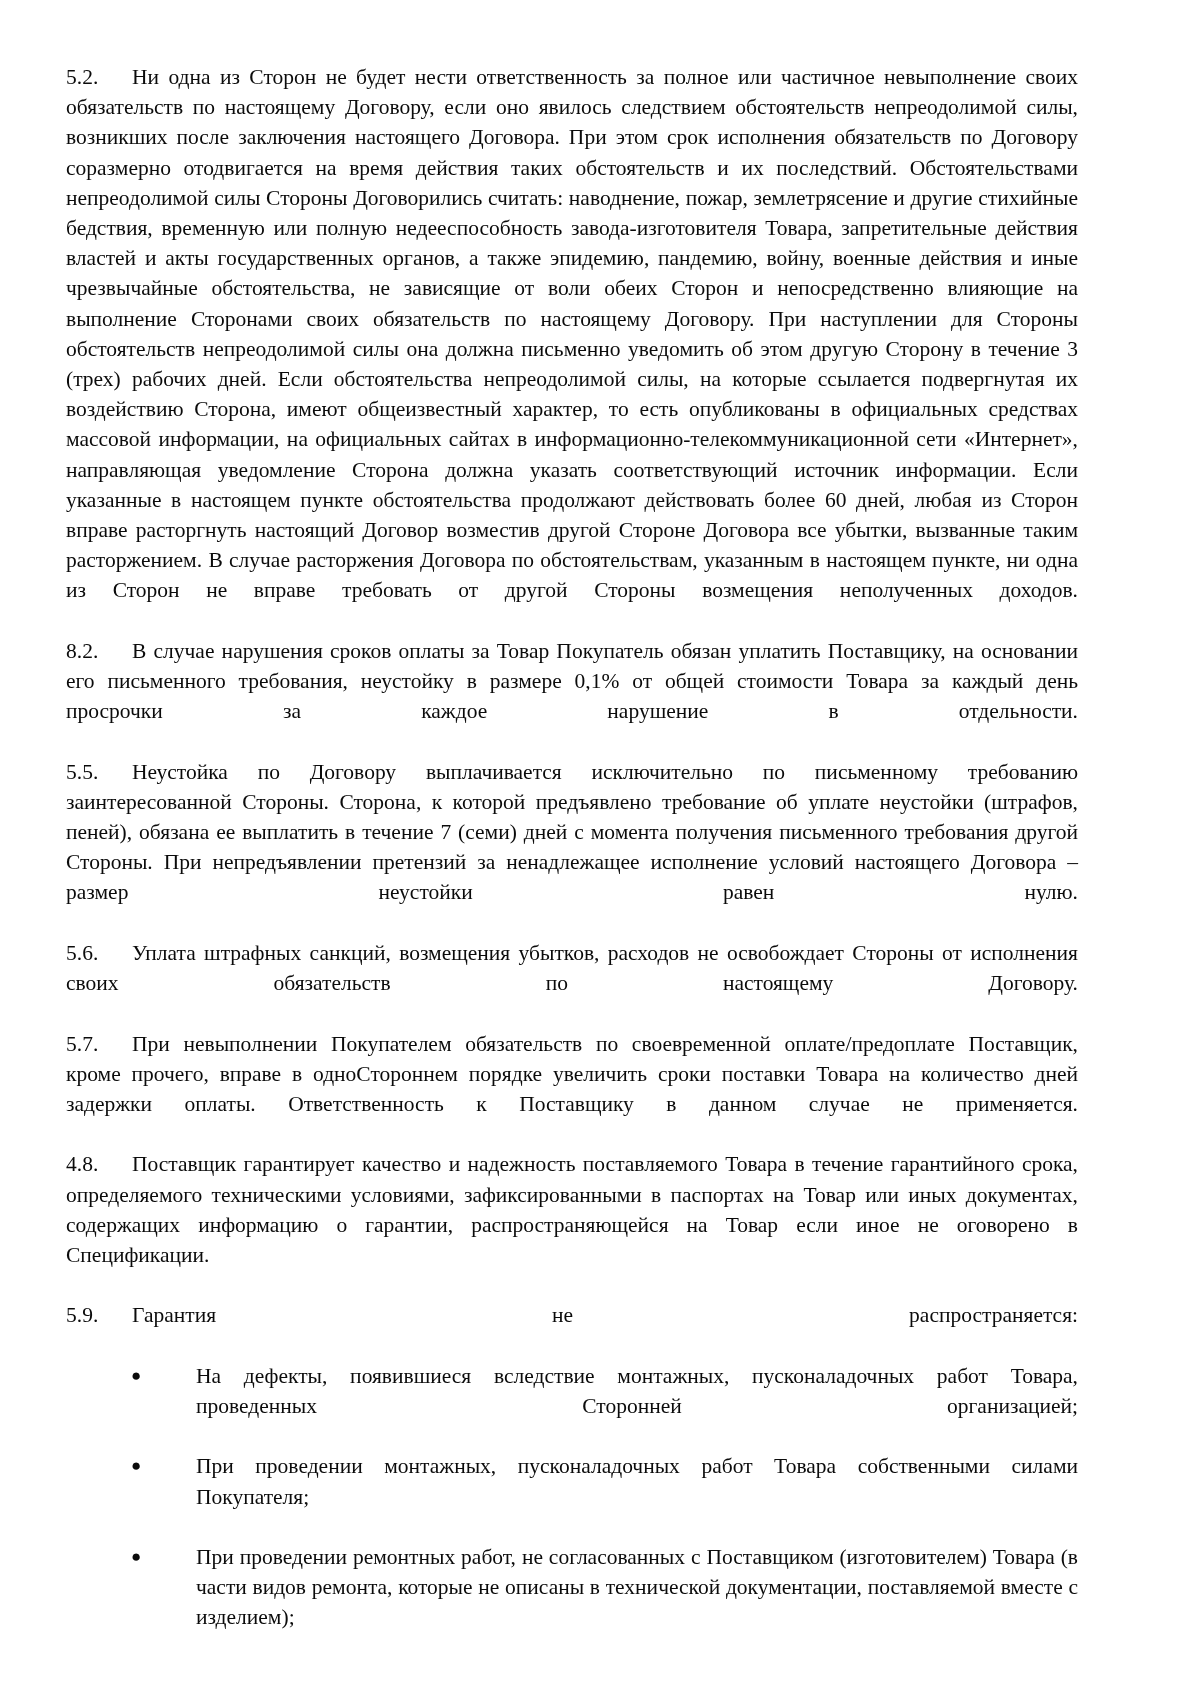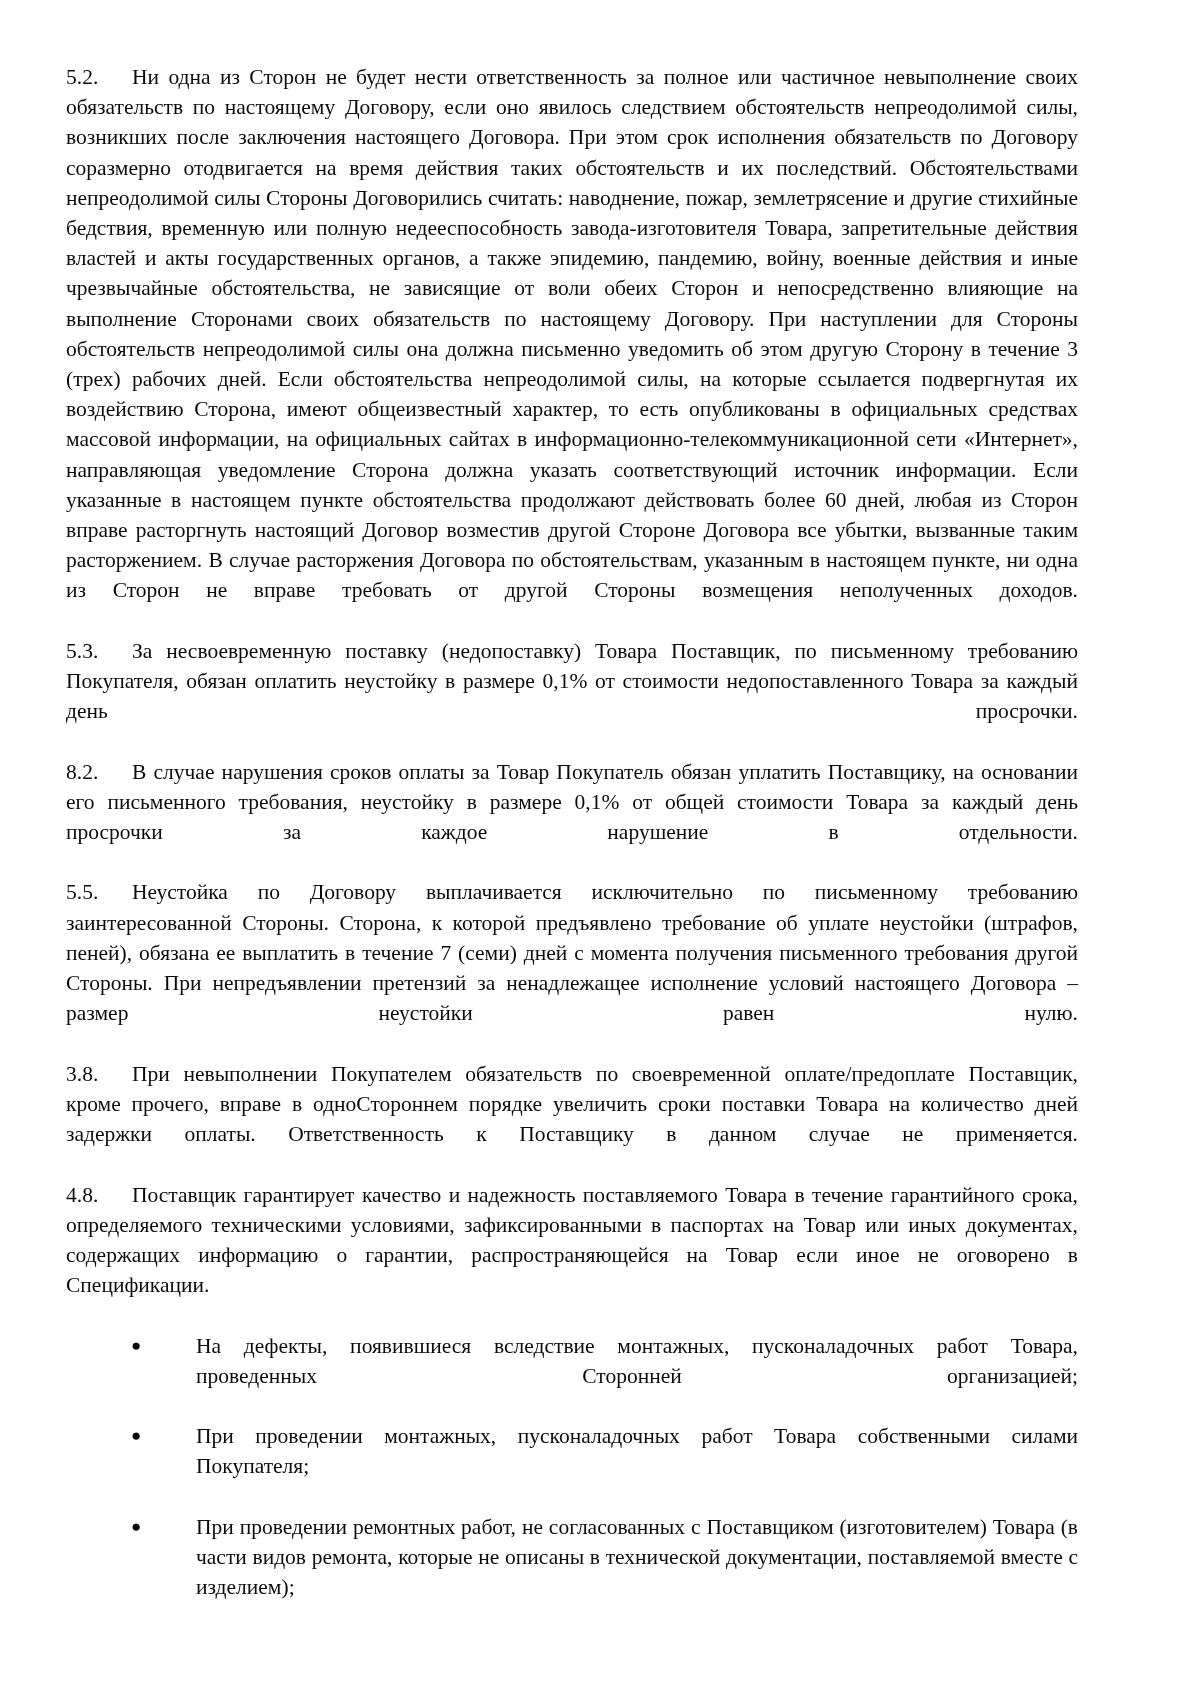--- a/index.html
+++ b/index.html
@@ -74,41 +74,44 @@
 </head>
 <body>
 
 <div class="page">
   <div class="doc-body">
 
     <p class="clause">
       <span class="num">5.2.</span><span>Ни одна из Сторон не будет нести ответственность за полное или частичное невыполнение своих обязательств по настоящему Договору, если оно явилось следствием обстоятельств непреодолимой силы, возникших после заключения настоящего Договора. При этом срок исполнения обязательств по Договору соразмерно отодвигается на время действия таких обстоятельств и их последствий. Обстоятельствами непреодолимой силы Стороны Договорились считать: наводнение, пожар, землетрясение и другие стихийные бедствия, временную или полную недееспособность завода-изготовителя Товара, запретительные действия властей и акты государственных органов, а также эпидемию, пандемию, войну, военные действия и иные чрезвычайные обстоятельства, не зависящие от воли обеих Сторон и непосредственно влияющие на выполнение Сторонами своих обязательств по настоящему Договору. При наступлении для Стороны обстоятельств непреодолимой силы она должна письменно уведомить об этом другую Сторону в течение 3 (трех) рабочих дней. Если обстоятельства непреодолимой силы, на которые ссылается подвергнутая их воздействию Сторона, имеют общеизвестный характер, то есть опубликованы в официальных средствах массовой информации, на официальных сайтах в информационно-телекоммуникационной сети «Интернет», направляющая уведомление Сторона должна указать соответствующий источник информации. Если указанные в настоящем пункте обстоятельства продолжают действовать более 60 дней, любая из Сторон вправе расторгнуть настоящий Договор возместив другой Стороне Договора все убытки, вызванные таким расторжением. В случае расторжения Договора по обстоятельствам, указанным в настоящем пункте, ни одна из Сторон не вправе требовать от другой Стороны возмещения неполученных доходов.</span>
     </p>
 
-    <p class="clause">
-      <span class="num">5.3.</span><span>За несвоевременную поставку (недопоставку) Товара Поставщик, по письменному требованию Покупателя, обязан оплатить неустойку в размере 0,1% от стоимости недопоставленного Товара за каждый день просрочки.</span>
-    </p>
 
     <p class="clause">
       <span class="num">8.2.</span><span>В случае нарушения сроков оплаты за Товар Покупатель обязан уплатить Поставщику, на основании его письменного требования, неустойку в размере 0,1% от общей стоимости Товара за каждый день просрочки за каждое нарушение в отдельности.</span>
     </p>
 
     <p class="clause">
       <span class="num">5.5.</span><span>Неустойка по Договору выплачивается исключительно по письменному требованию заинтересованной Стороны. Сторона, к которой предъявлено требование об уплате неустойки (штрафов, пеней), обязана ее выплатить в течение 7 (семи) дней с момента получения письменного требования другой Стороны. При непредъявлении претензий за ненадлежащее исполнение условий настоящего Договора – размер неустойки равен нулю.</span>
     </p>
 
+    <p class="clause">
+      <span class="num">5.6.</span><span>Уплата штрафных санкций, возмещения убытков, расходов не освобождает Стороны от исполнения своих обязательств по настоящему Договору.</span>
+    </p>
 
     <p class="clause">
-      <span class="num">3.8.</span><span>При невыполнении Покупателем обязательств по своевременной оплате/предоплате Поставщик, кроме прочего, вправе в одноСтороннем порядке увеличить сроки поставки Товара на количество дней задержки оплаты. Ответственность к Поставщику в данном случае не применяется.</span>
+      <span class="num">5.7.</span><span>При невыполнении Покупателем обязательств по своевременной оплате/предоплате Поставщик, кроме прочего, вправе в одноСтороннем порядке увеличить сроки поставки Товара на количество дней задержки оплаты. Ответственность к Поставщику в данном случае не применяется.</span>
     </p>
 
     <p class="clause">
       <span class="num">4.8.</span><span>Поставщик гарантирует качество и надежность поставляемого Товара в течение гарантийного срока, определяемого техническими условиями, зафиксированными в паспортах на Товар или иных документах, содержащих информацию о гарантии, распространяющейся на Товар если иное не оговорено в Спецификации.</span>
     </p>
 
+    <p class="clause">
+      <span class="num">5.9.</span><span>Гарантия не распространяется:</span>
+    </p>
 
     <ul class="bullets">
       <li>
         <span class="bullet-mark">●</span>
         <span class="bullet-text">На дефекты, появившиеся вследствие монтажных, пусконаладочных работ Товара, проведенных Сторонней организацией;</span>
       </li>
       <li>
         <span class="bullet-mark">●</span>
         <span class="bullet-text">При проведении монтажных, пусконаладочных работ Товара собственными силами Покупателя;</span>
       </li>

